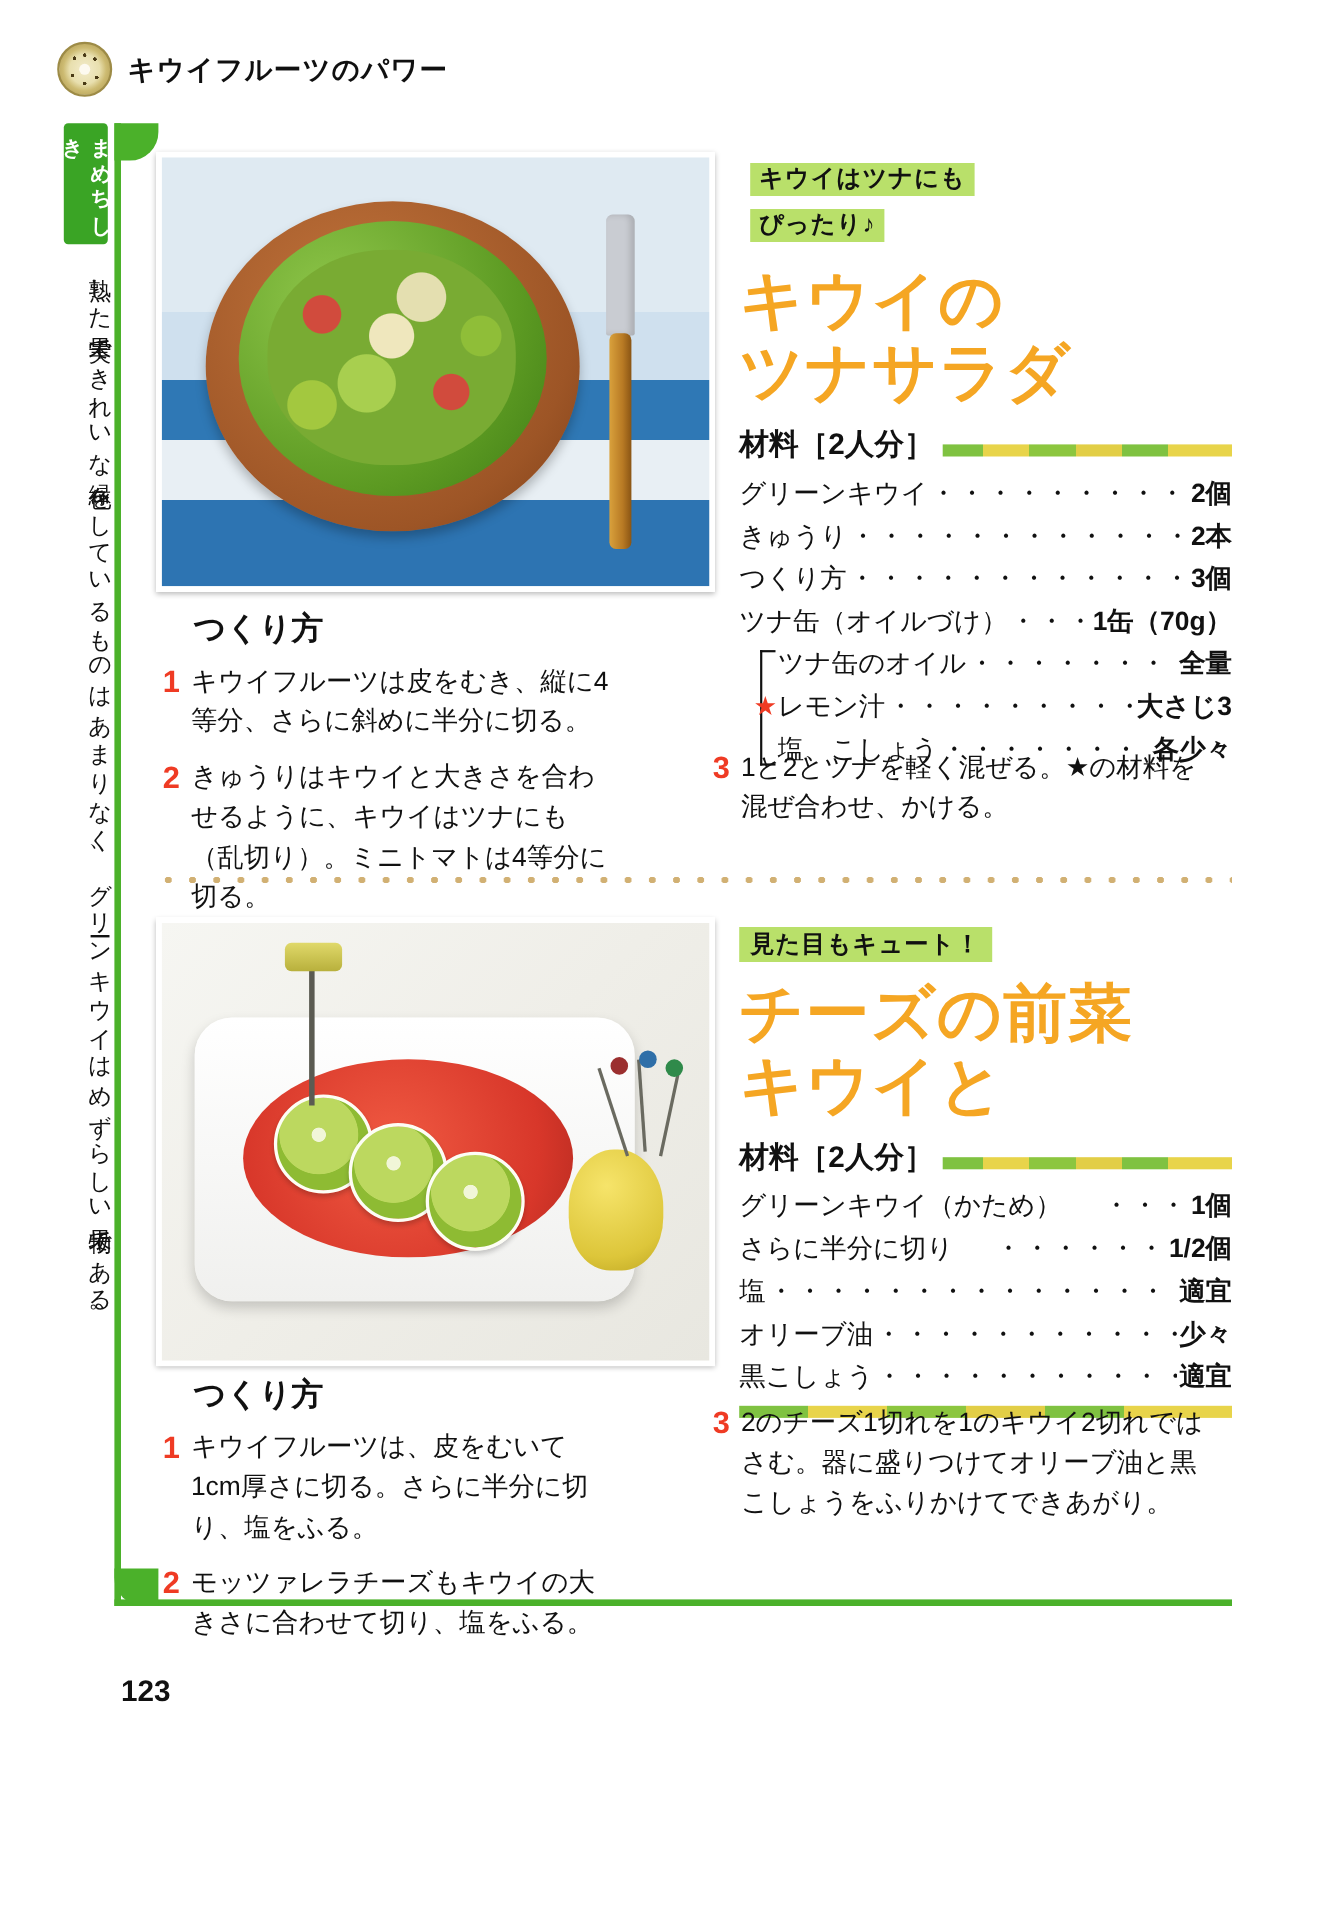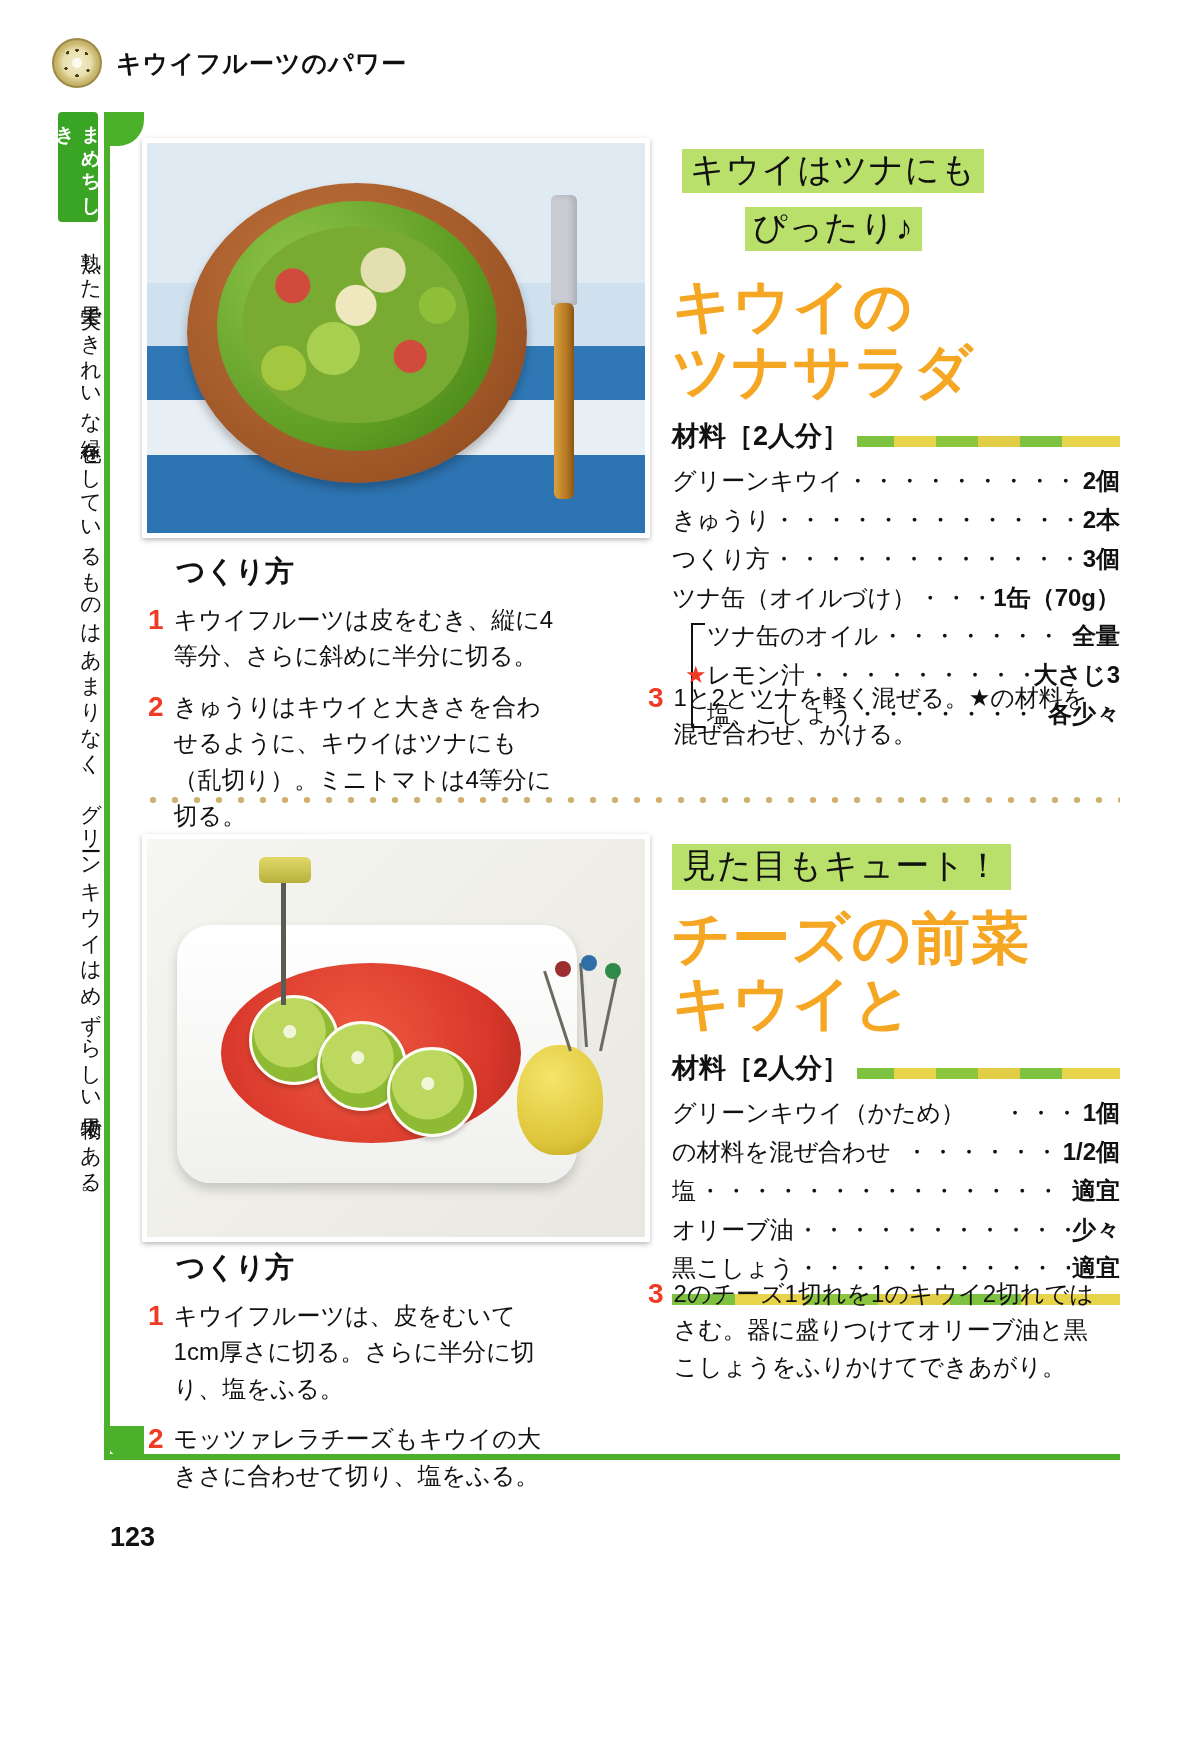--- a/index.html
+++ b/index.html
@@ -86,22 +86,22 @@
     background:linear-gradient(#e0d96a,#b8b03c);}
   .ph2-lemon{position:absolute;left:370px;top:206px;width:86px;height:110px;border-radius:48% 48% 44% 44%;
     background:radial-gradient(circle at 40% 30%,#f6e46a,#ddc63a 70%,#bfa723 100%);}
   .ph2-picks{position:absolute;left:382px;top:118px;width:110px;height:110px;}
   .ph2-picks i{position:absolute;display:block;width:3px;height:84px;background:#6a6a60;transform-origin:bottom center;}
   .ph2-picks b{position:absolute;display:block;width:16px;height:16px;border-radius:50%;}
 
   
   .right{position:absolute;left:672px;}
 
-  .hl{display:inline-block;font-size:34px;font-weight:400;color:#111;padding:3px 10px 5px;
-     background:linear-gradient(transparent 8%,#b9e06a 8% 92%,transparent 92%);letter-spacing:1px;text-align:center;}
+  .hl{display:inline-block;font-size:22px;font-weight:700;color:#111;padding:3px 10px 5px;
+     background:linear-gradient(transparent 8%,#b9e06a 8% 92%,transparent 92%);letter-spacing:1px;}
   .hl.two-line{background:none;}
   .hl.two-line span{display:inline-block;background:linear-gradient(transparent 8%,#b9e06a 8% 92%,transparent 92%);
      padding:2px 8px 4px;}
 
   .recipe-title{font-size:58px;font-weight:700;color:#f5a623;line-height:1.12;letter-spacing:1px;
      text-shadow:2px 2px 0 #fff, -1px -1px 0 #fff;}
 
   .ing-head{display:flex;align-items:flex-end;gap:8px;margin-top:14px;}
   .ing-head .lbl{font-size:27px;font-weight:700;color:#111;white-space:nowrap;}
   .ing-head .bar{flex:1;height:11px;margin-bottom:7px;
@@ -271,21 +271,21 @@
       <div class="bar"></div>
     </div>
 
     <div class="ing-list">
       <div class="ing-row">
         <span class="nm">グリーンキウイ（かため）</span>
         <span class="dots">・・・</span>
         <span class="amt">1個</span>
       </div>
       <div class="ing-row">
-        <span class="nm">の材料を混ぜ合わせ</span>
+        <span class="nm">さらに半分に切り</span>
         <span class="dots">・・・・・・</span>
         <span class="amt">1/2個</span>
       </div>
       <div class="ing-row">
         <span class="nm">塩</span>
         <span class="dots">・・・・・・・・・・・・・・・・・・・・・・・・・・・・</span>
         <span class="amt">適宜</span>
       </div>
       <div class="ing-row">
         <span class="nm">オリーブ油</span>

